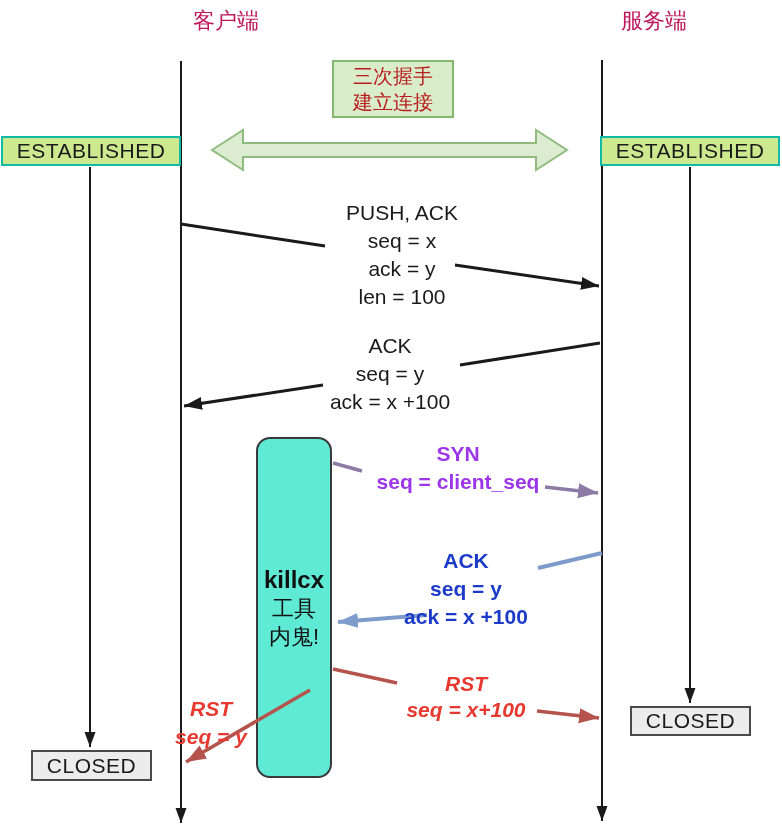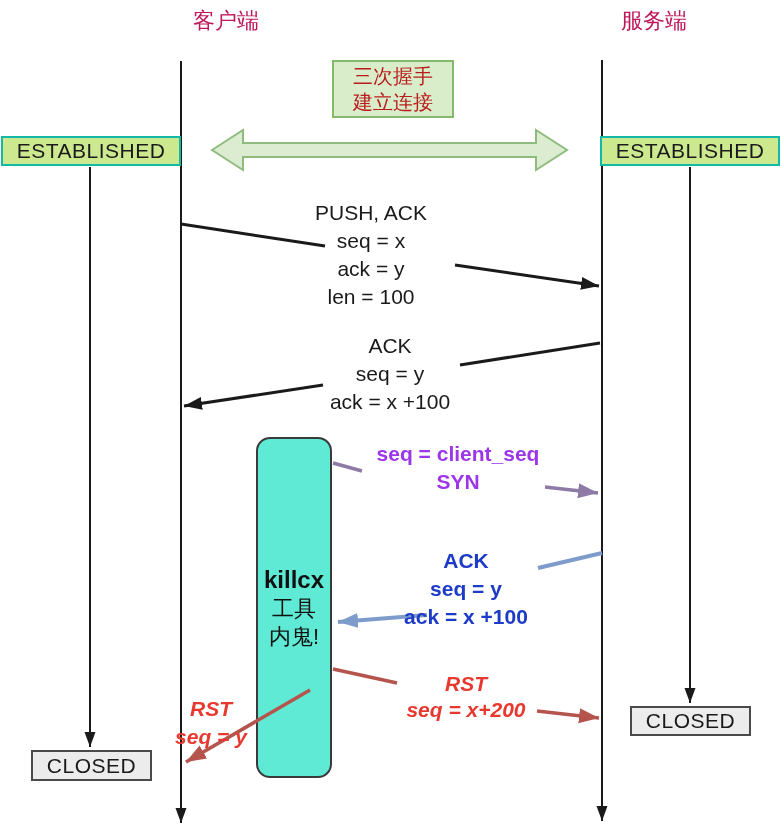--- a/index.html
+++ b/index.html
@@ -120,47 +120,47 @@
       <marker id="ah-red2" markerUnits="userSpaceOnUse" markerWidth="22" markerHeight="16" refX="20" refY="7.5" orient="auto">
         <path d="M0,0 L20,7.5 L0,15 Z" fill="#b5544c"></path>
       </marker>
     </defs>
     <line x1="310" y1="690" x2="186" y2="762" stroke="#b5544c" stroke-width="3.5" marker-end="url(#ah-red2)"></line>
   </svg>
 
   <div class="actor-label" style="left:181px;top:6px;">客户端</div>
   <div class="actor-label" style="left:609px;top:6px;">服务端</div>
 
-  <div class="msg" style="left:371px;top:199px;">
+  <div class="msg" style="left:402px;top:199px;">
     <div>PUSH, ACK</div>
     <div>seq = x</div>
     <div>ack = y</div>
     <div>len = 100</div>
   </div>
 
   <div class="msg" style="left:390px;top:332px;">
     <div>ACK</div>
     <div>seq = y</div>
     <div>ack = x +100</div>
   </div>
 
   <div class="msg bold c-purple" style="left:458px;top:440px;">
+    <div>SYN</div>
     <div>seq = client_seq</div>
-    <div>SYN</div>
   </div>
 
   <div class="msg bold c-blue" style="left:466px;top:547px;">
     <div>ACK</div>
     <div>seq = y</div>
     <div>ack = x +100</div>
   </div>
 
   <div class="msg bold c-red" style="left:466px;top:671px;line-height:26px;">
     <div>RST</div>
-    <div>seq = x+200</div>
+    <div>seq = x+100</div>
   </div>
 
   <div class="msg bold c-red" style="left:211px;top:695px;">
     <div>RST</div>
     <div>seq = y</div>
   </div>
 
 </div>
 
 </body></html>

